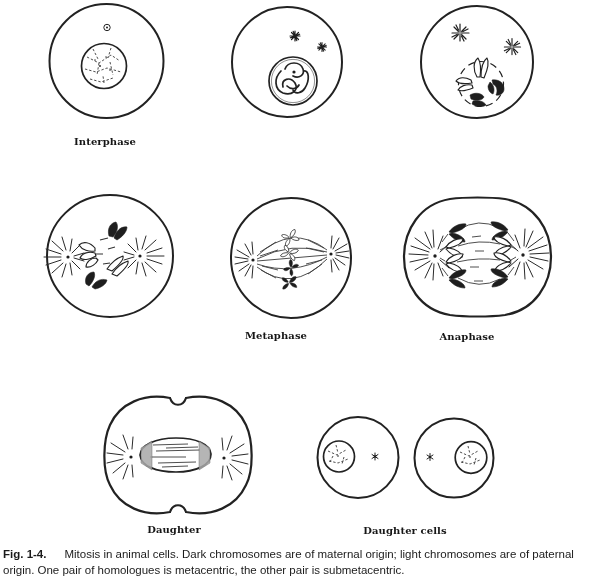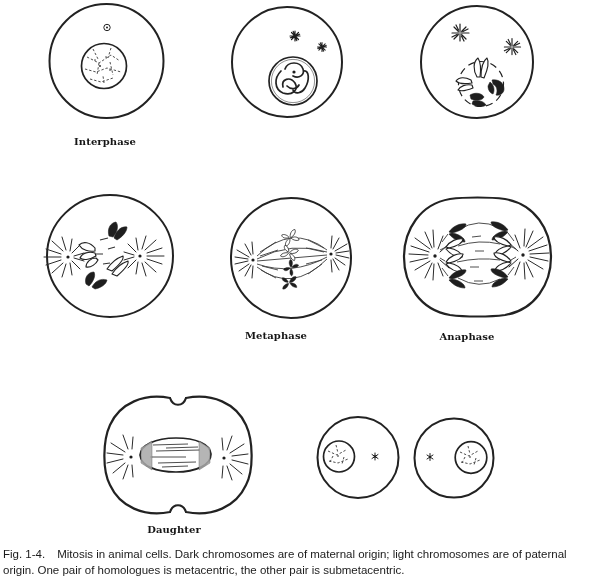--- a/index.html
+++ b/index.html
@@ -20,21 +20,21 @@
   .env {fill:none;stroke:#222;stroke-width:1.2;stroke-dasharray:7,4.5;}
   .lc  {fill:#fff;stroke:#222;stroke-width:1.15;stroke-linejoin:round;}
   .dc  {fill:#1e1e1e;stroke:#1e1e1e;stroke-width:.6;stroke-linejoin:round;}
   .capst{fill:#a9a9a9;opacity:.85;stroke:#555;stroke-width:.5;}
   
   .plabel{position:absolute;transform:translateX(-50%);white-space:nowrap;
           font-family:"DejaVu Serif",serif;font-weight:bold;font-size:10px;
           color:#161616;letter-spacing:.1px;}
   .caption{position:absolute;left:3px;top:546px;width:594px;
            font-size:11.5px;line-height:1.42;color:#1b1b1b;}
-  .figno{font-weight:normal;margin-right:12px;}
+  .figno{font-weight:bold;margin-right:18px;}
 </style>
 </head>
 <body>
 
 <div class="fig">
 
   <svg class="panel" style="left:0;top:0" width="200" height="134" viewBox="0 0 200 134">
     <circle class="mem" cx="106.5" cy="61" r="57"></circle>
     <g>
       <circle class="thin" cx="107" cy="27.5" r="3.2"></circle>
@@ -281,16 +281,17 @@
     <g class="star" transform="translate(130,72)">
       <path stroke-width="1" d="M0,-3.5 L0,3.5 M-3,-2 L3,2 M-3,2 L3,-2"></path>
       <circle class="dot" r="1.2"></circle>
     </g>
   </svg>
 
   <div class="plabel" style="left:105px;top:136px">Interphase</div>
   <div class="plabel" style="left:276px;top:330px">Metaphase</div>
   <div class="plabel" style="left:467px;top:331px">Anaphase</div>
   <div class="plabel" style="left:174px;top:524px">Daughter</div>
+  <div class="plabel" style="left:405px;top:525px">Daughter cells</div>
 
   <div class="caption"><span class="figno">Fig. 1-4.</span><span>Mitosis in animal cells. Dark chromosomes are of maternal origin; light chromosomes are of paternal origin. One pair of homologues is metacentric, the other pair is submetacentric.</span></div>
 
 </div>
 
 </body></html>

